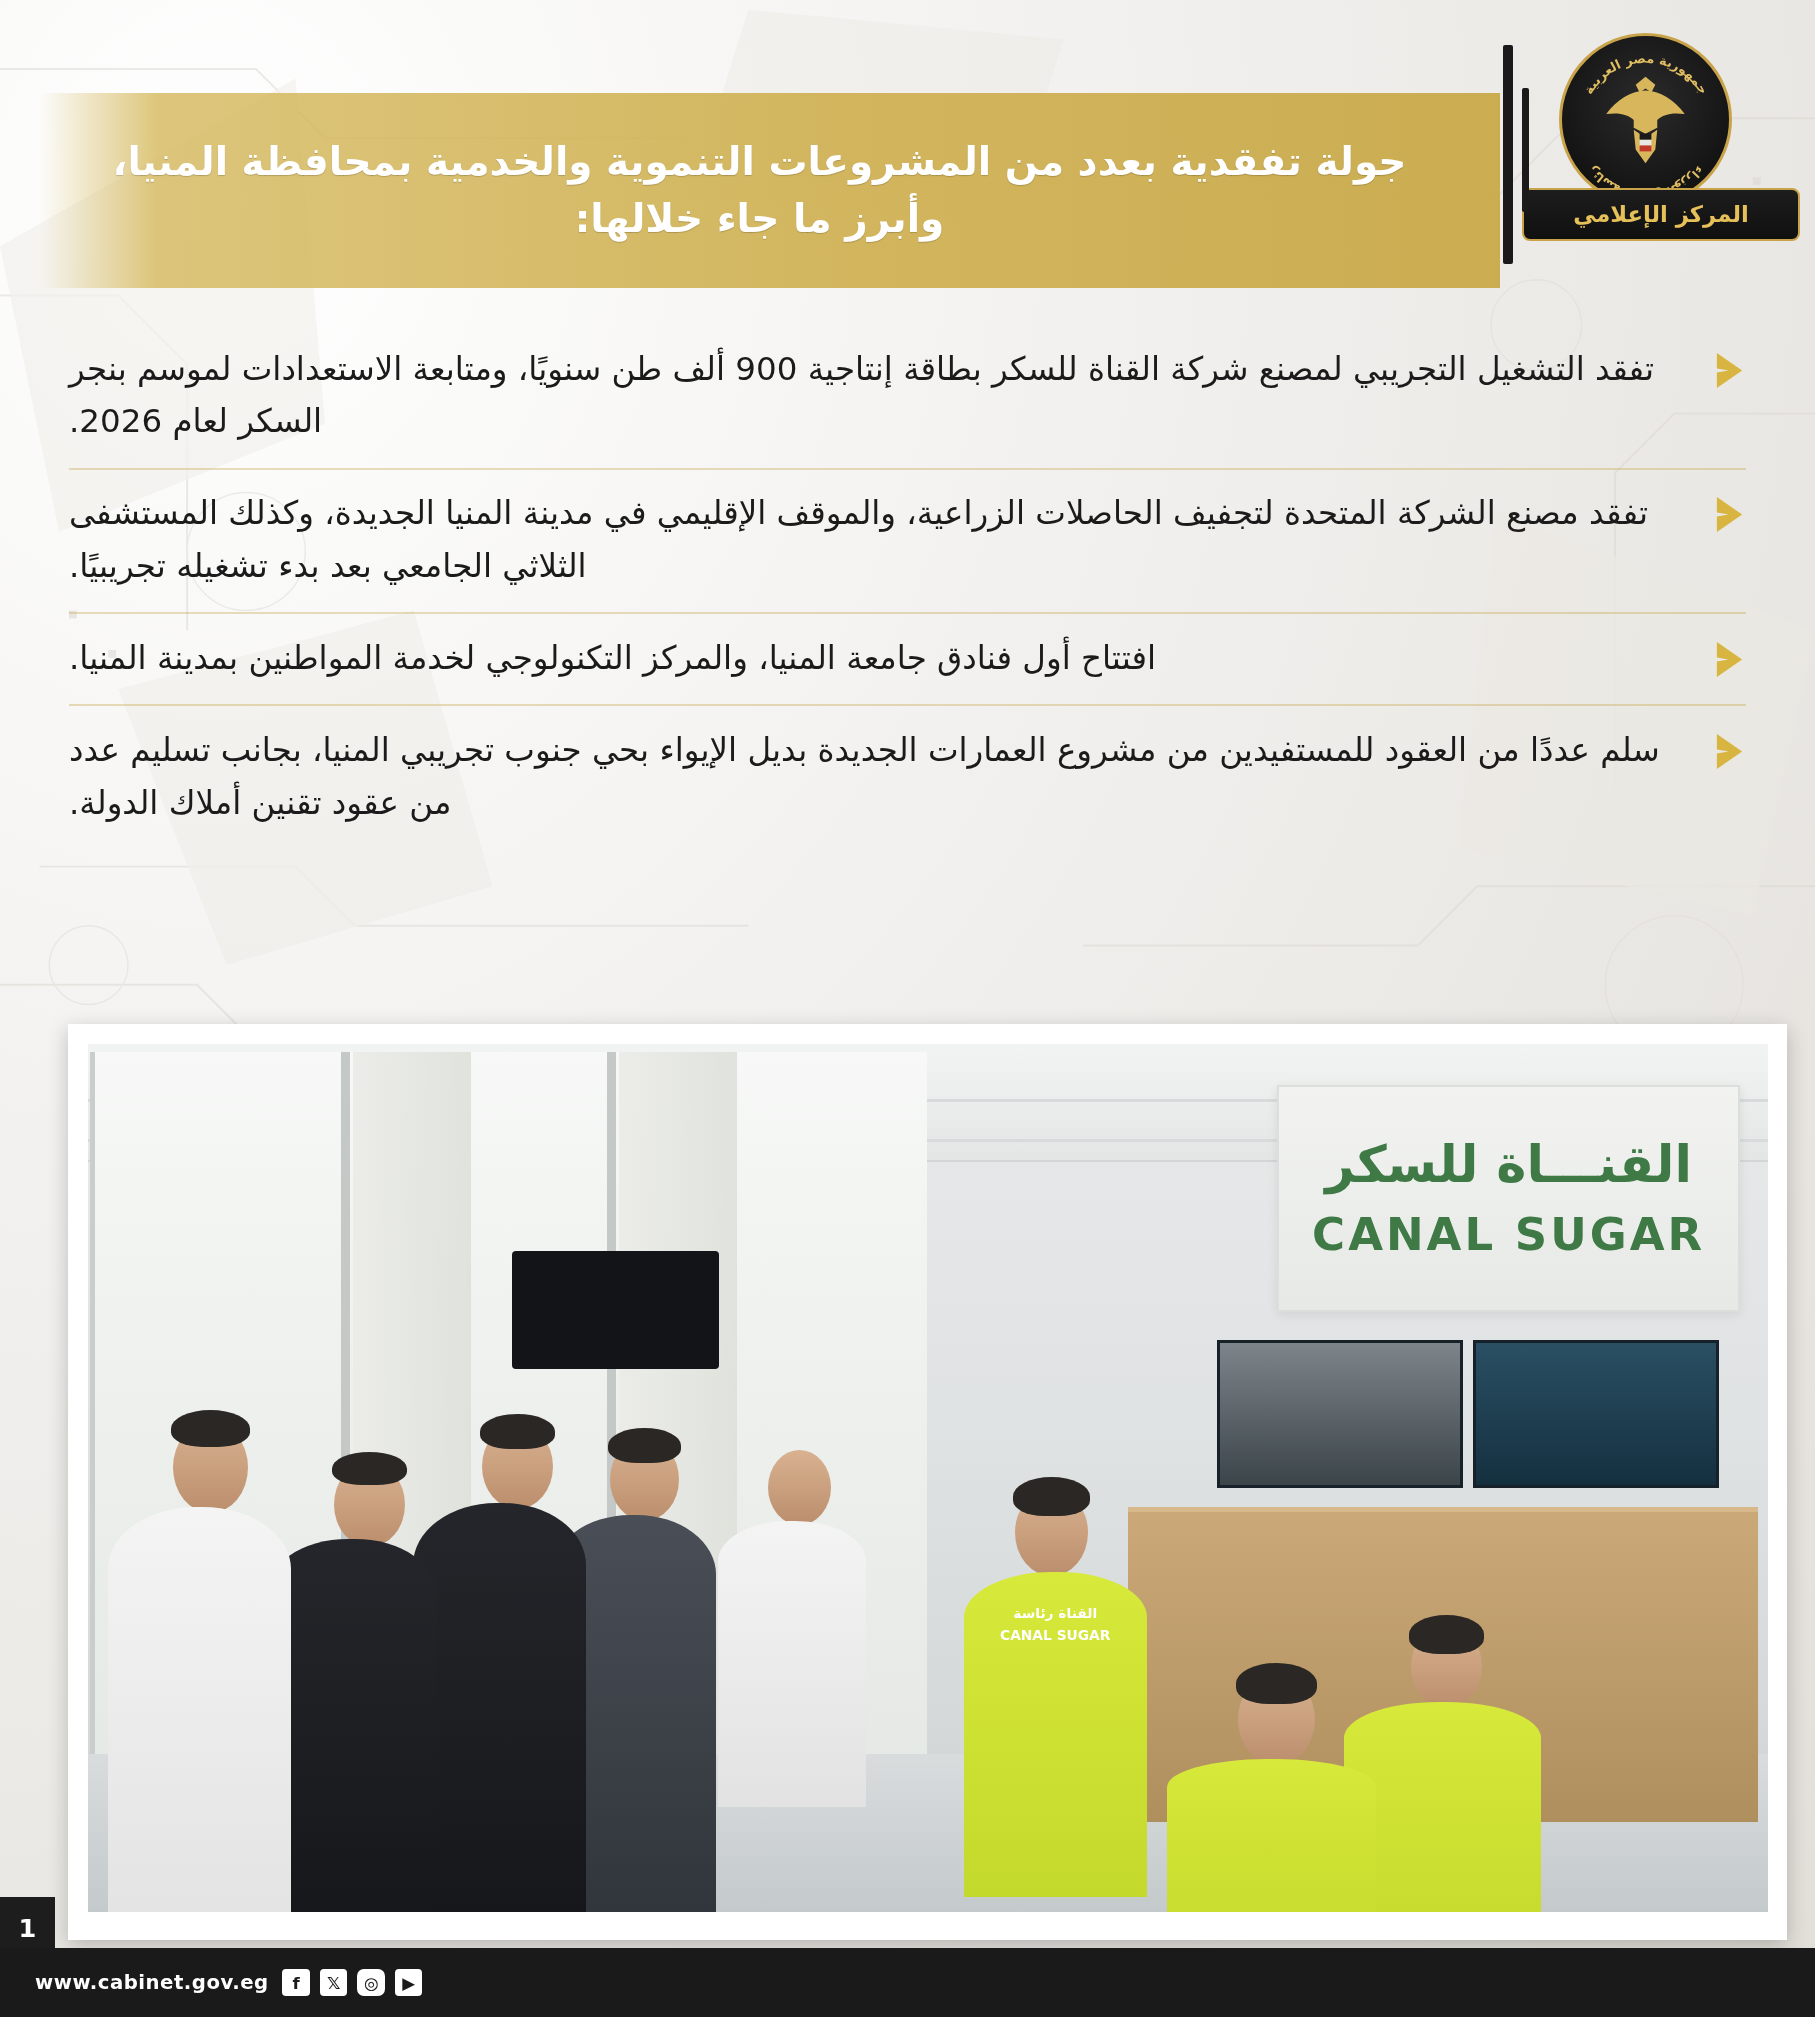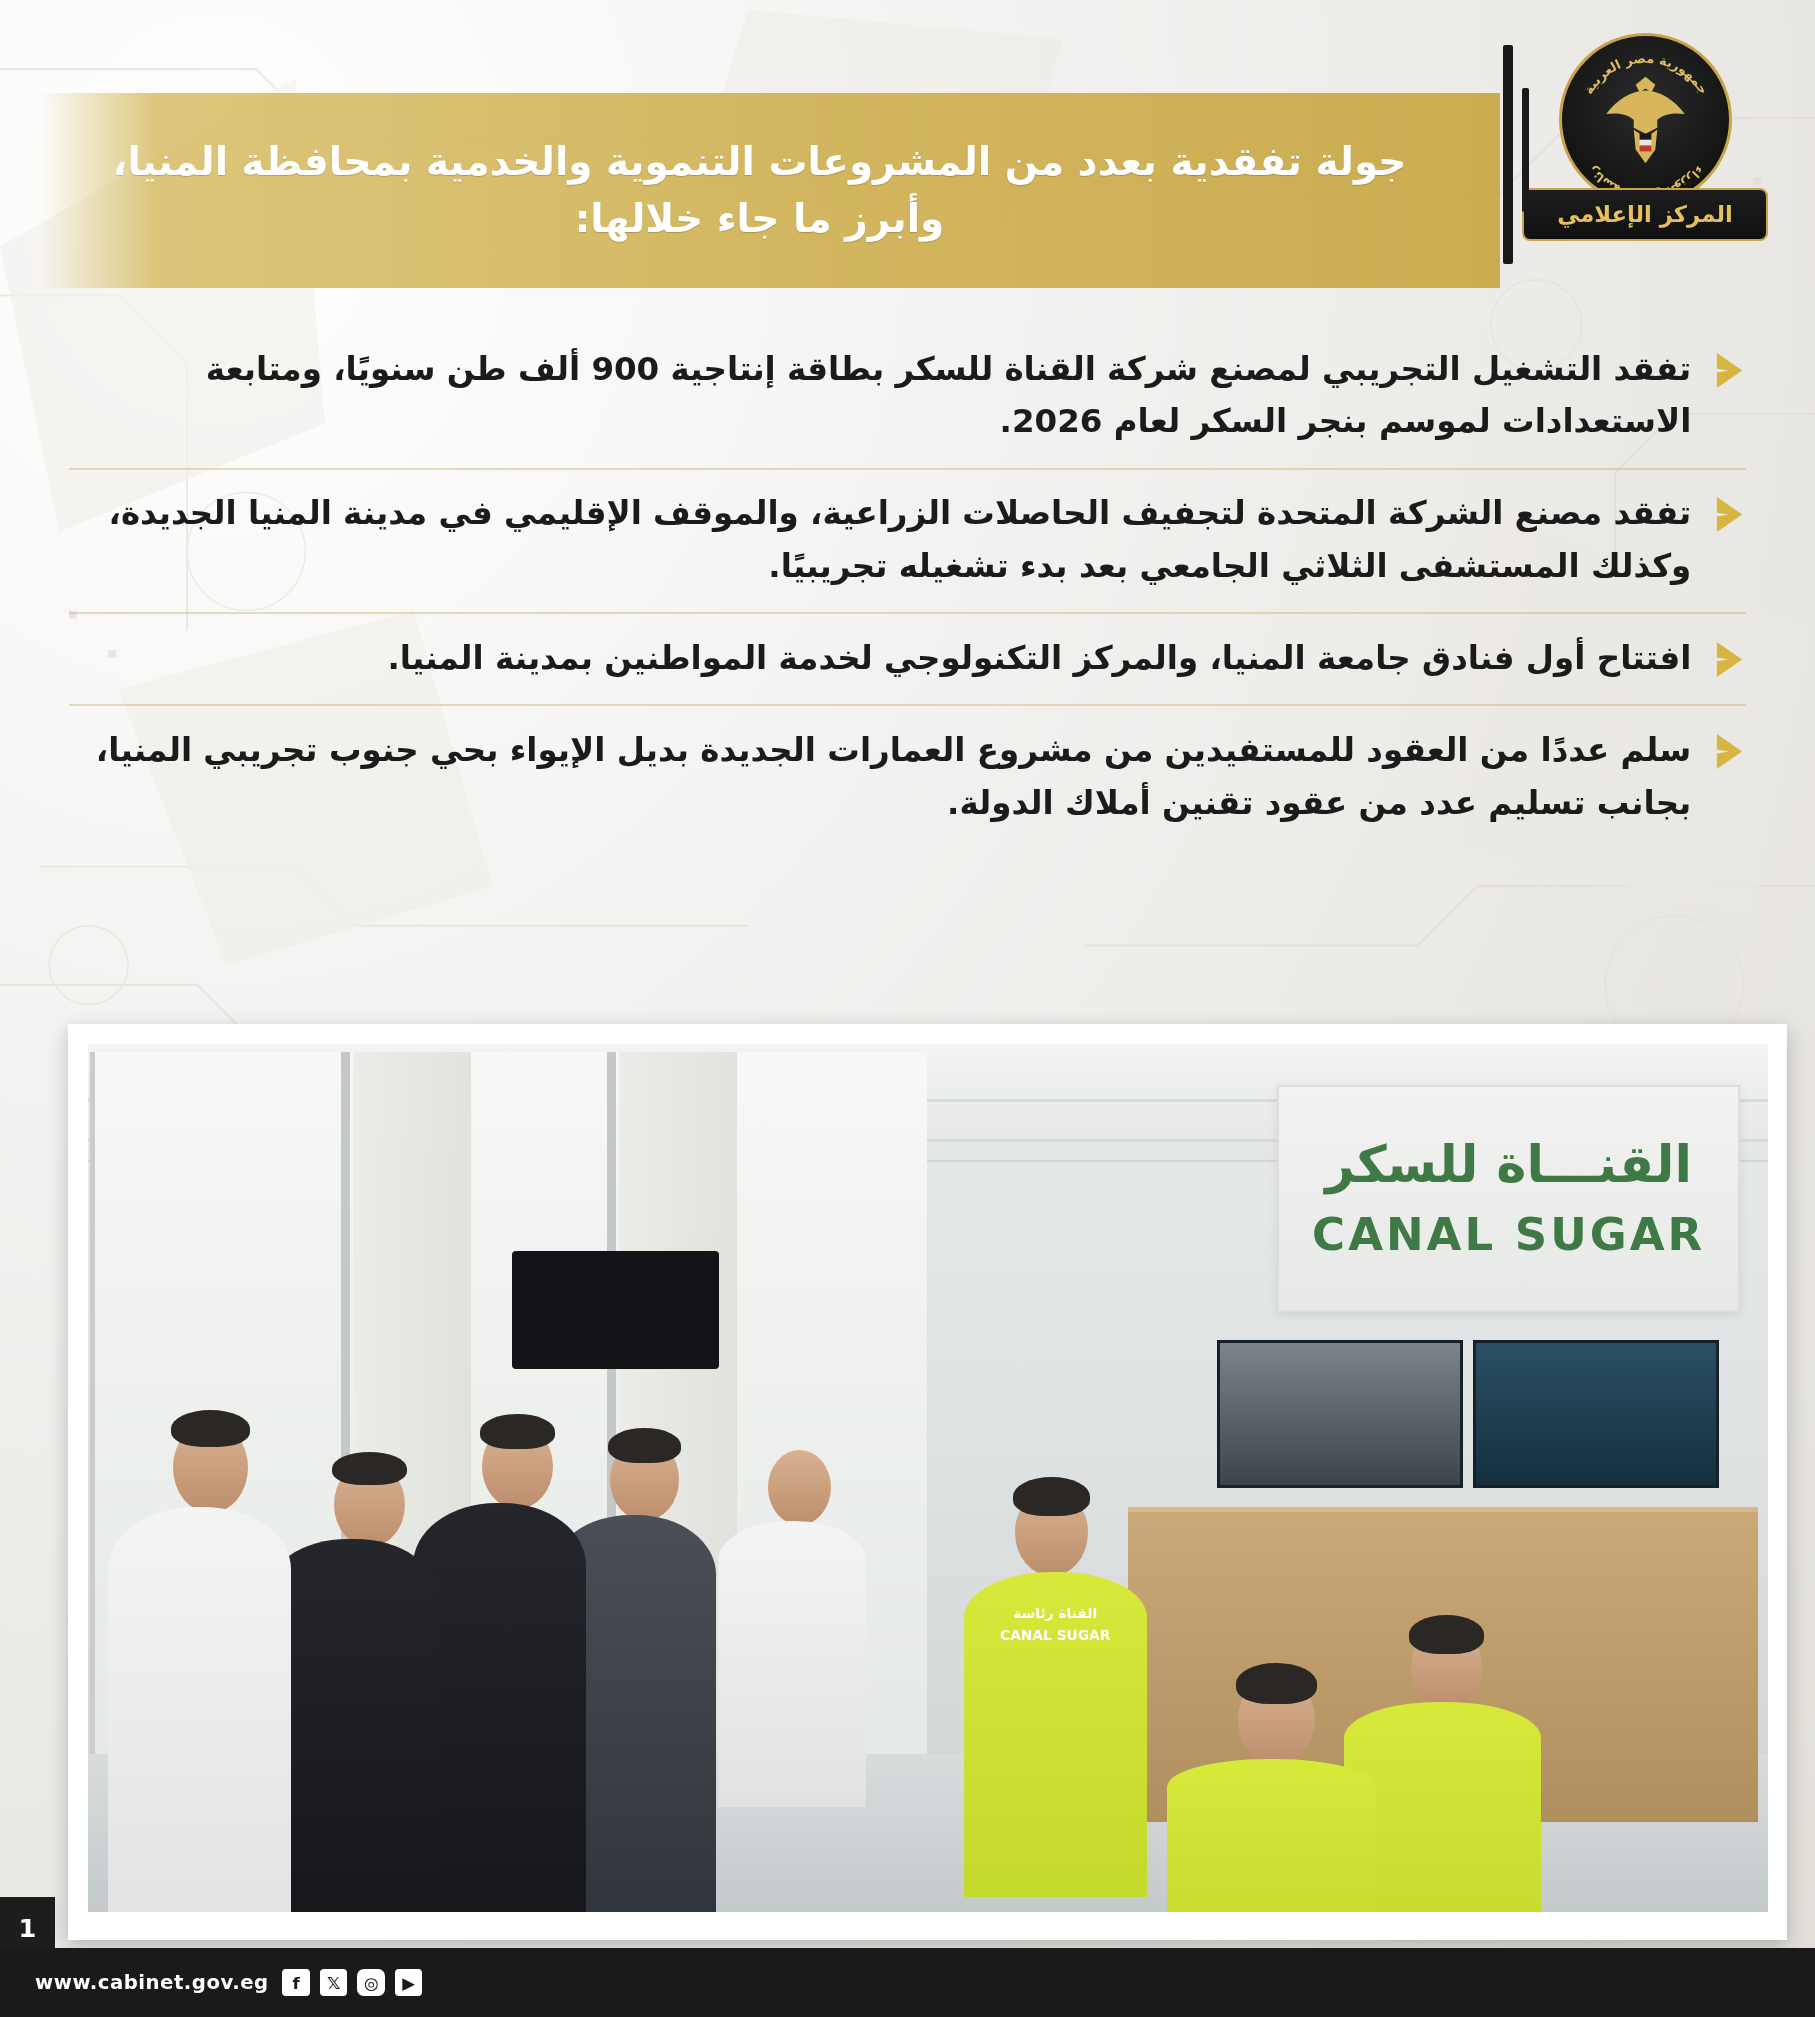--- a/index.html
+++ b/index.html
@@ -63,21 +63,21 @@
 
   .eagle {
     width: 91px; height: 102px;
     position: relative;
     display: block;
   }
 
   .logo-ribbon {
     position: absolute;
     bottom: 13.8px; left: 0;
-    width: 246px;
+    width: 278px;
     height: 53px;
     background: linear-gradient(180deg, #1d1d1d 0%, #101010 100%);
     border-radius: 7.9px;
     border: 2px solid #c8a34a;
     display: flex;
     align-items: center;
     justify-content: center;
   }
 
   .logo-ribbon span {
@@ -164,22 +164,22 @@
     position: relative;
   }
 
   .arrow svg { display: block; }
 
   .bullet p {
     flex: 1 1 auto;
     font-size: 32.5px;
     line-height: 1.62;
     color: #1b1b1b;
-    font-weight: bold;
-    text-align: right;
+    font-weight: normal;
+    text-align: left;
     direction: rtl;
   }
 
   
   .photo-wrap {
     position: absolute;
     top: 1024px;
     right: 27.6px;
     width: 1719px;
     height: 916px;

